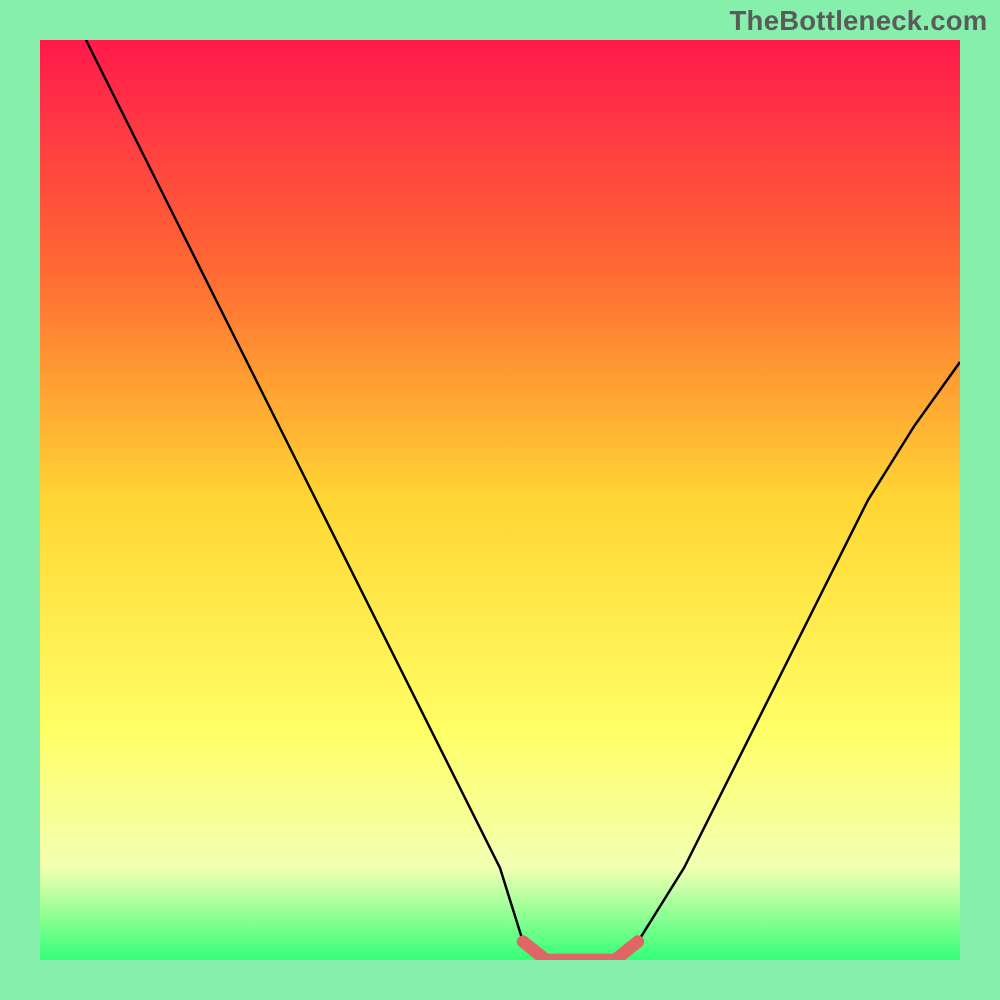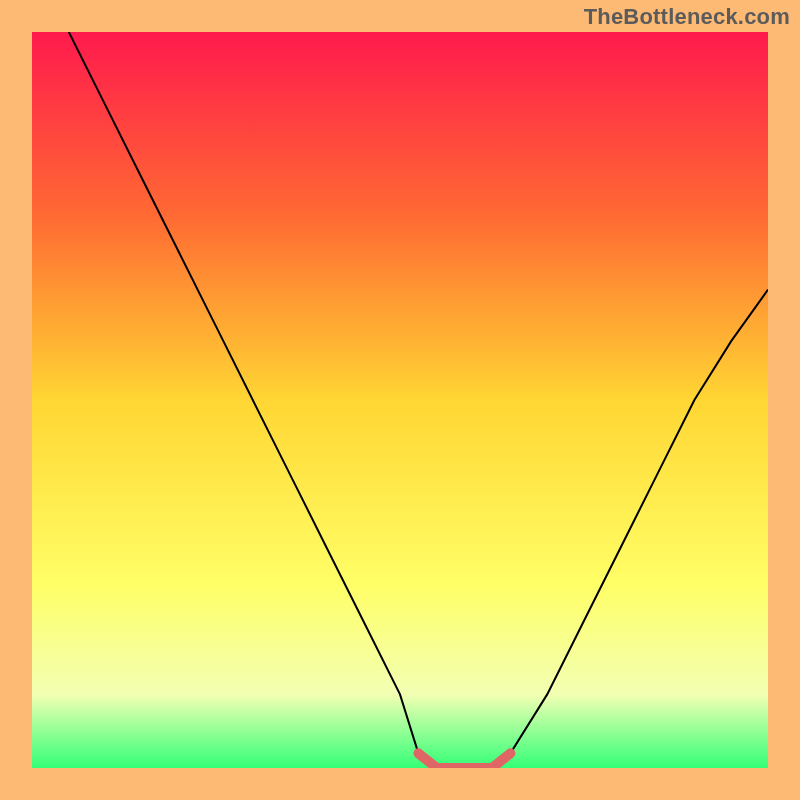--- a/index.html
+++ b/index.html
@@ -8,21 +8,21 @@
     width: 800px;
     height: 800px;
     background: #000;
     overflow: hidden;
     font-family: Arial, Helvetica, sans-serif;
   }
   .frame {
     position: relative;
     width: 800px;
     height: 800px;
-    background: #fdba74;
+    background: #86efac;
   }
   .watermark {
     position: absolute;
     top: 4px;
     right: 10px;
     color: #5b5b5b;
     font-size: 22px;
     font-weight: 600;
     z-index: 10;
     letter-spacing: 0.2px;

